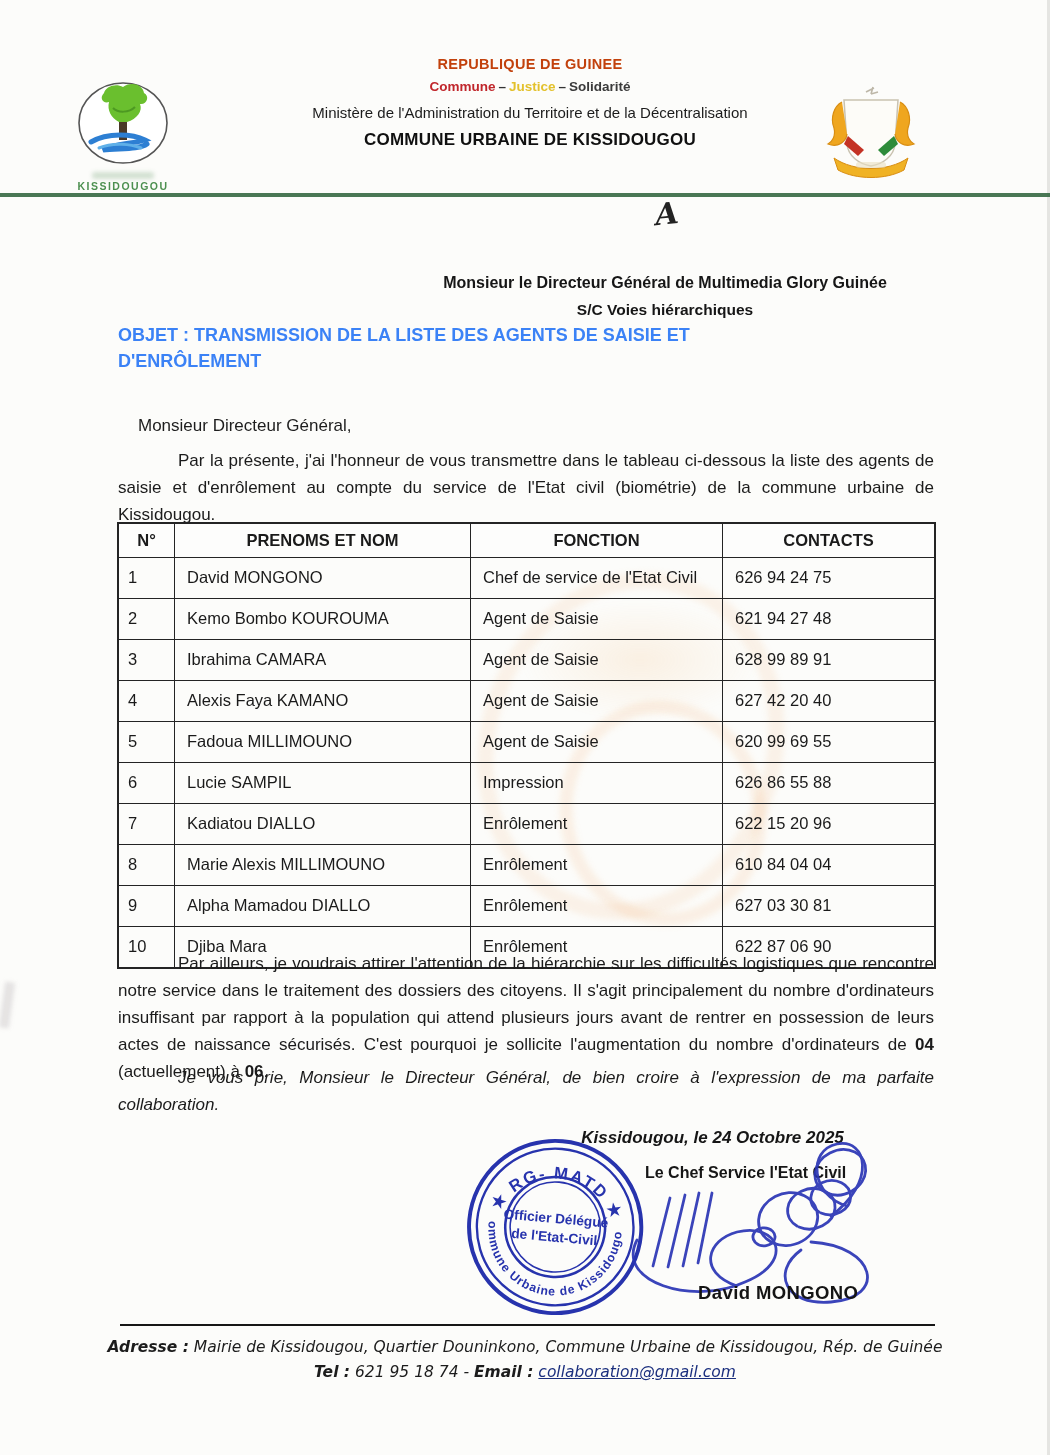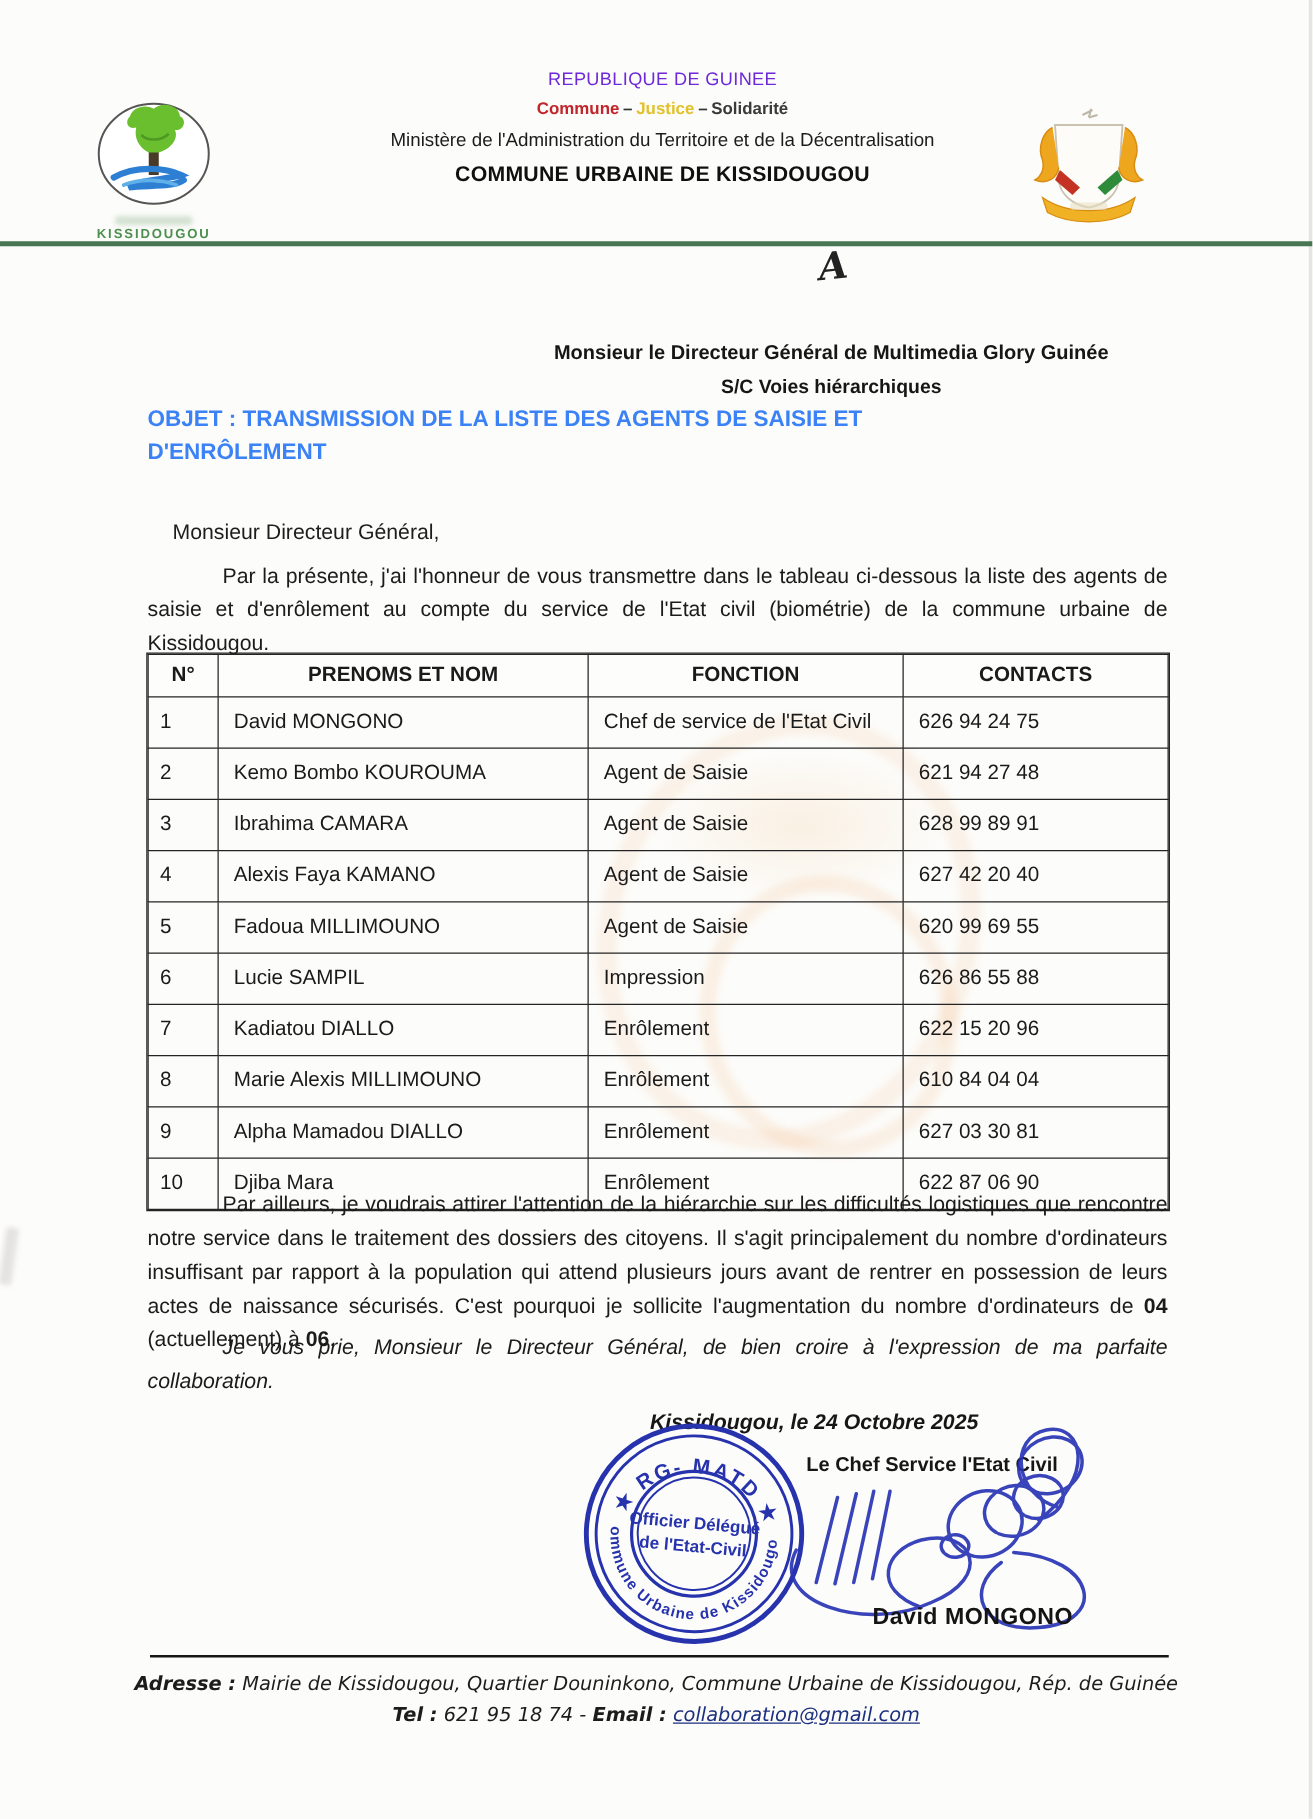--- a/index.html
+++ b/index.html
@@ -7,21 +7,21 @@
     width:1050px;height:1455px;position:relative;
     background:#fcfcfa;
     font-family:"Liberation Sans", sans-serif;
     color:#1d1d1d;
     overflow:hidden;
   }
   .abs{position:absolute;}
 
   
   .hdr-center{left:205px;top:56px;width:650px;text-align:center;}
-  .republic{font-weight:normal;font-size:14.5px;letter-spacing:.3px;color:#6d28d9;}
+  .republic{font-weight:bold;font-size:14.5px;letter-spacing:.3px;color:#c2410c;}
   .motto{font-weight:bold;font-size:13.5px;margin-top:7px;color:#2b2b2b;}
   .motto .sep{color:#333;margin:0 3px;}
   .ministry{font-size:15px;margin-top:10px;color:#1c1c1c;}
   .commune{font-weight:bold;font-size:17px;margin-top:9px;letter-spacing:.2px;color:#101010;}
 
   .logo-left{left:64px;top:80px;width:118px;text-align:center;}
   .logo-tagline{height:7px;width:62px;margin:2px auto 1px auto;background:#9fbf9f;opacity:.45;filter:blur(2px);border-radius:3px;}
   .logo-label{font-size:10.5px;font-weight:bold;letter-spacing:1.5px;color:#2e7d32;opacity:.85;}
 
   .arms-right{left:816px;top:86px;width:120px;}
@@ -56,21 +56,21 @@
   table.agents{outline:1px solid #242424;}
 
   
   .wm-ring1{left:480px;top:570px;width:270px;height:320px;border:16px solid rgba(235,148,64,.10);border-radius:50%;filter:blur(3px);transform:rotate(18deg);}
   .wm-ring2{left:560px;top:700px;width:180px;height:200px;border:13px solid rgba(235,148,64,.12);border-radius:50%;filter:blur(3px);transform:rotate(-12deg);}
   .wm-blob{left:520px;top:600px;width:240px;height:120px;background:radial-gradient(closest-side,rgba(240,170,90,.14),rgba(240,170,90,0));filter:blur(2px);}
   .smudge-left{left:2px;top:982px;width:10px;height:46px;background:rgba(120,110,115,.18);filter:blur(2px);transform:rotate(8deg);}
   .edge-right{right:0;top:0;width:3px;height:1455px;background:rgba(160,160,155,.25);}
 
   
-  .date-line{left:520px;top:1128px;width:385px;text-align:left;font-weight:bold;font-style:italic;font-size:17px;color:#161616;}
+  .date-line{left:520px;top:1128px;width:385px;text-align:center;font-weight:bold;font-style:italic;font-size:17px;color:#161616;}
   .title-line{left:645px;top:1164px;font-weight:bold;font-size:16px;color:#161616;}
   .signer-name{left:698px;top:1282px;font-weight:bold;font-size:18.5px;letter-spacing:.4px;color:#141414;}
 
   .stamp{left:462px;top:1134px;transform:rotate(5deg);}
   .sig{left:575px;top:1120px;}
 
   
   .footer-rule{left:120px;top:1324px;width:815px;height:2.4px;background:#161616;}
   .footer{left:60px;top:1338px;width:930px;text-align:center;font-style:italic;font-size:15.5px;color:#1c1c1c;font-family:"DejaVu Sans", sans-serif;}
   .footer .lbl{font-weight:bold;}

